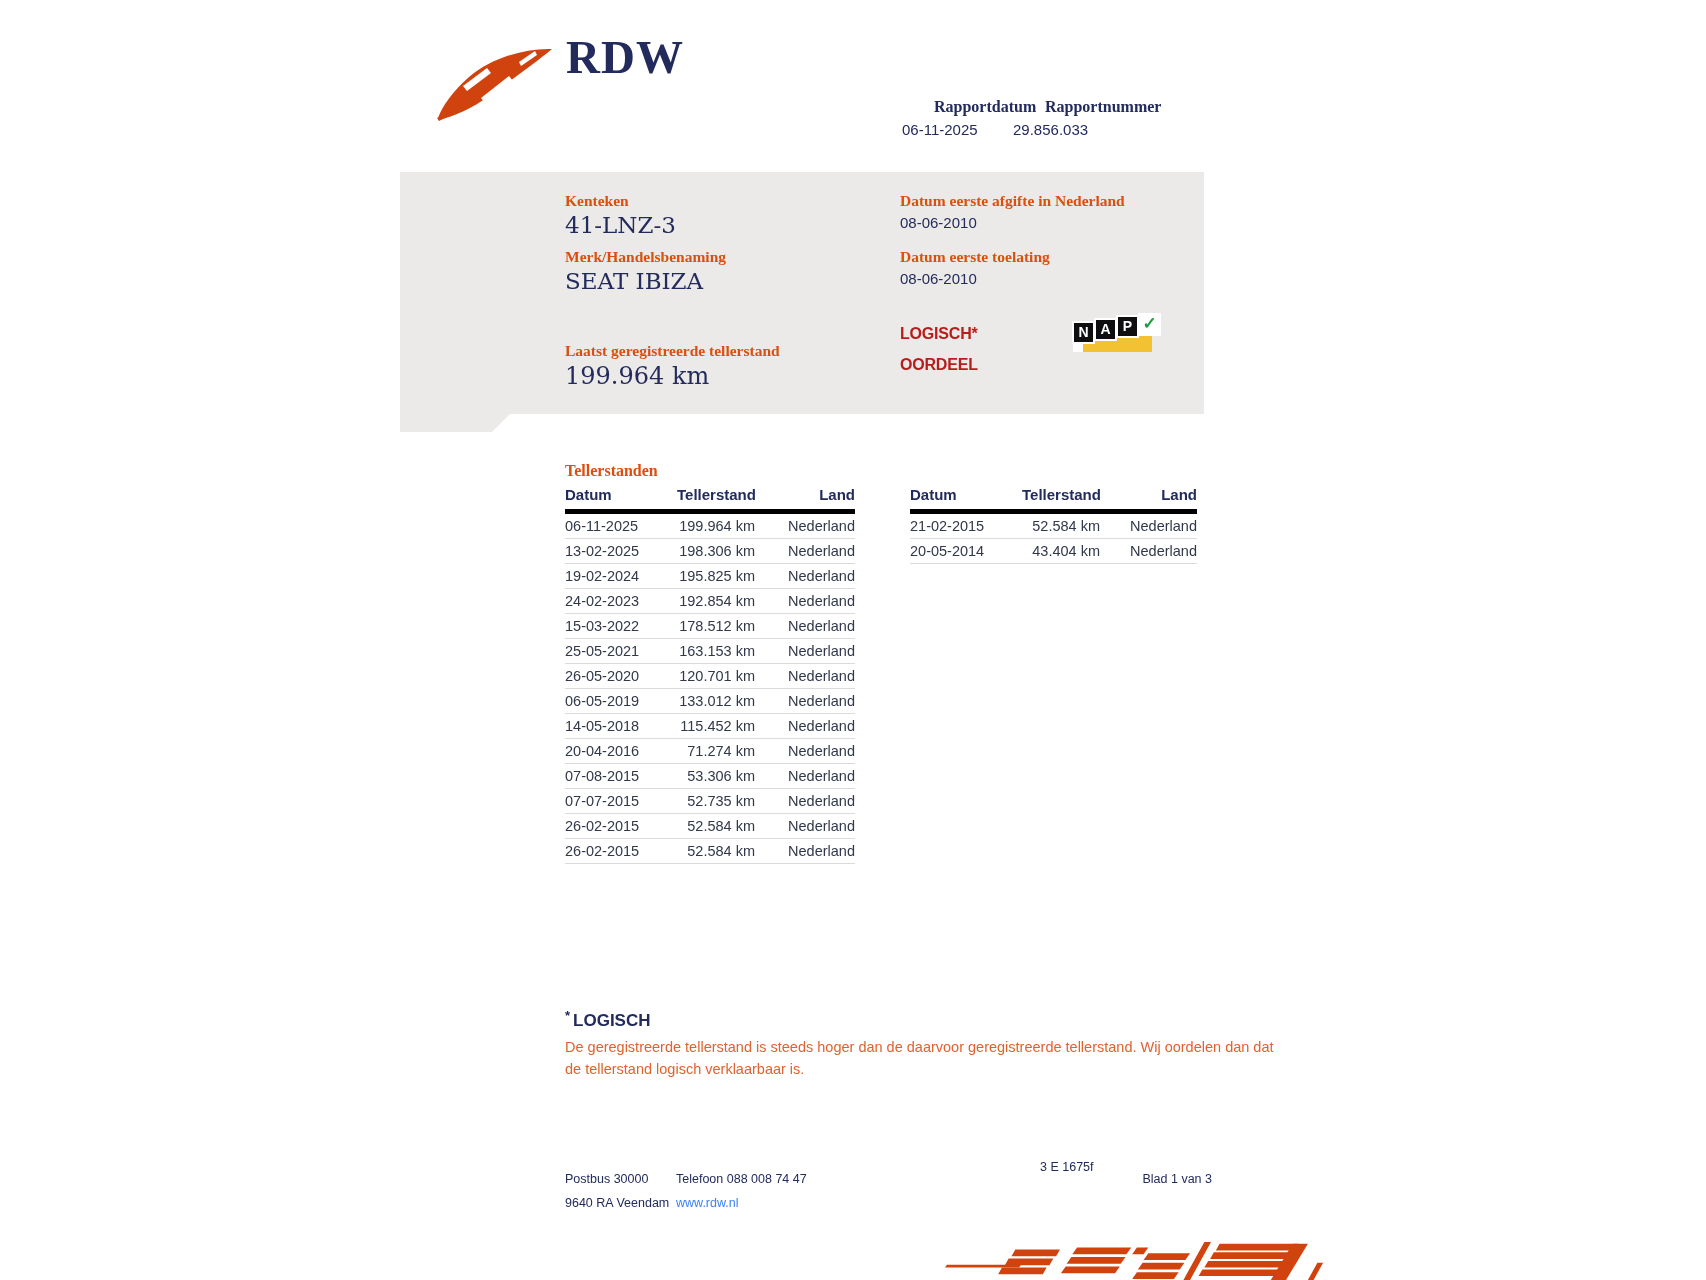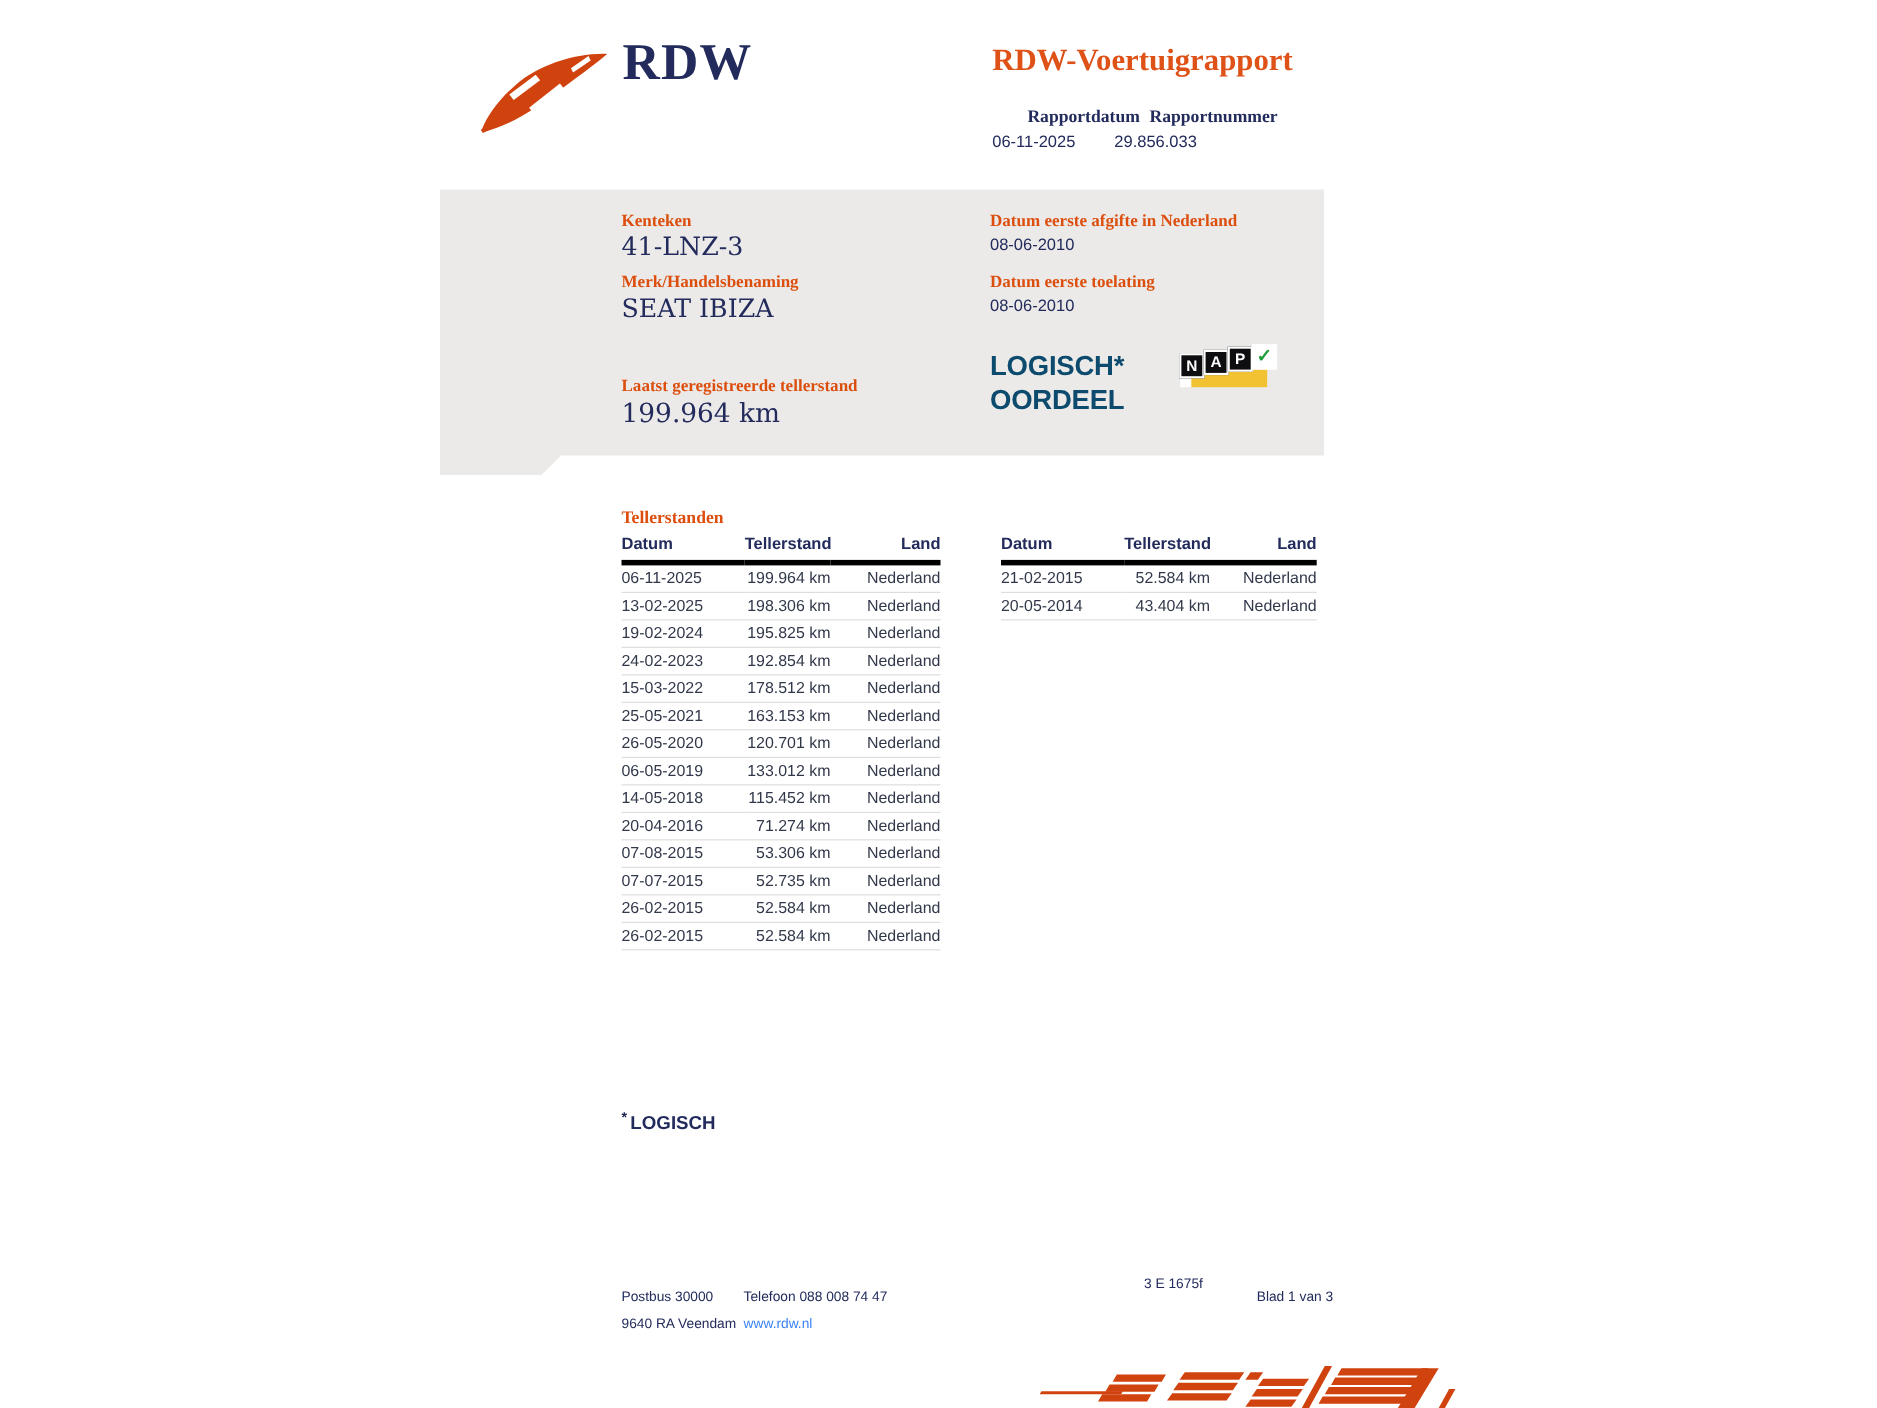--- a/index.html
+++ b/index.html
@@ -37,21 +37,21 @@
   .lbl{
     font-family:"Liberation Serif",serif;font-weight:bold;
     font-size:15.5px;color:#DC4E0E;
   }
   .big-val{
     font-family:"DejaVu Serif",serif;
     font-size:23px;color:#222B5C;
   }
   .sm-val{font-size:15px;color:#222B5C;}
   .oordeel{
-    font-size:25px;font-weight:bold;color:#0c4a6e;
+    font-size:16px;font-weight:bold;color:#b91c1c;
     line-height:31px;letter-spacing:-0.2px;
   }
 
   
   .nap{left:672px;top:140px;width:96px;height:48px;}
   .nap-yellow{position:absolute;left:10px;top:20px;width:70px;height:20px;background:#F2C233;}
   .nap-white-notch{position:absolute;left:1px;top:30px;width:10px;height:10px;background:#ffffff;}
   .nap-tile{
     position:absolute;width:23px;height:23px;box-sizing:border-box;
     background:#0E0E10;border:2px solid #ffffff;
@@ -113,21 +113,20 @@
 
   <svg class="abs feather" width="120" height="76" viewBox="0 0 120 76">
     <path d="M117 3 C 88 2 55 13 34 31 C 18 45 8 59 3 72 L 4 74 C 20 70 38 62 54 50 C 78 33 100 17 117 3 Z" fill="#D1430E"></path>
     <polygon points="28,40 52,22 56,27 32,45" fill="#ffffff"></polygon>
     <polygon points="46,52 74,30 78,35 50,57" fill="#ffffff"></polygon>
     <polygon points="86,20 102,9 100,5 84,16" fill="#ffffff"></polygon>
     <polygon points="2,72 16,65 18,68 4,75" fill="#D1430E"></polygon>
   </svg>
   <div class="abs wordmark">RDW</div>
 
-  <div class="abs report-title">RDW-Voertuigrapport</div>
 
   <div class="abs meta-col1">
     <div class="meta-label">Rapportdatum</div>
     <div class="meta-value">06-11-2025</div>
   </div>
   <div class="abs meta-col2">
     <div class="meta-label">Rapportnummer</div>
     <div class="meta-value">29.856.033</div>
   </div>
 
@@ -271,20 +270,21 @@
           <td>20-05-2014</td>
           <td>43.404 km</td>
           <td>Nederland</td>
         </tr>
       </tbody>
   </table>
 
   <div class="abs footnote-title">
     <span class="ast">*</span><span>LOGISCH</span>
   </div>
+  <div class="abs footnote-body">De geregistreerde tellerstand is steeds hoger dan de daarvoor geregistreerde tellerstand. Wij oordelen dan dat de tellerstand logisch verklaarbaar is.</div>
 
   <div class="abs foot f-a1">Postbus 30000</div>
   <div class="abs foot f-a2">9640 RA Veendam</div>
   <div class="abs foot f-p1">Telefoon 088 008 74 47</div>
   <div class="abs foot f-p2"><a class="f-link" href="#">www.rdw.nl</a></div>
   <div class="abs foot f-r1">Blad 1 van 3</div>
   <div class="abs foot f-r2">3 E 1675f</div>
 
   <svg class="abs stripes" width="380" height="42" viewBox="0 0 400 44">
     <g fill="#D1430E">

